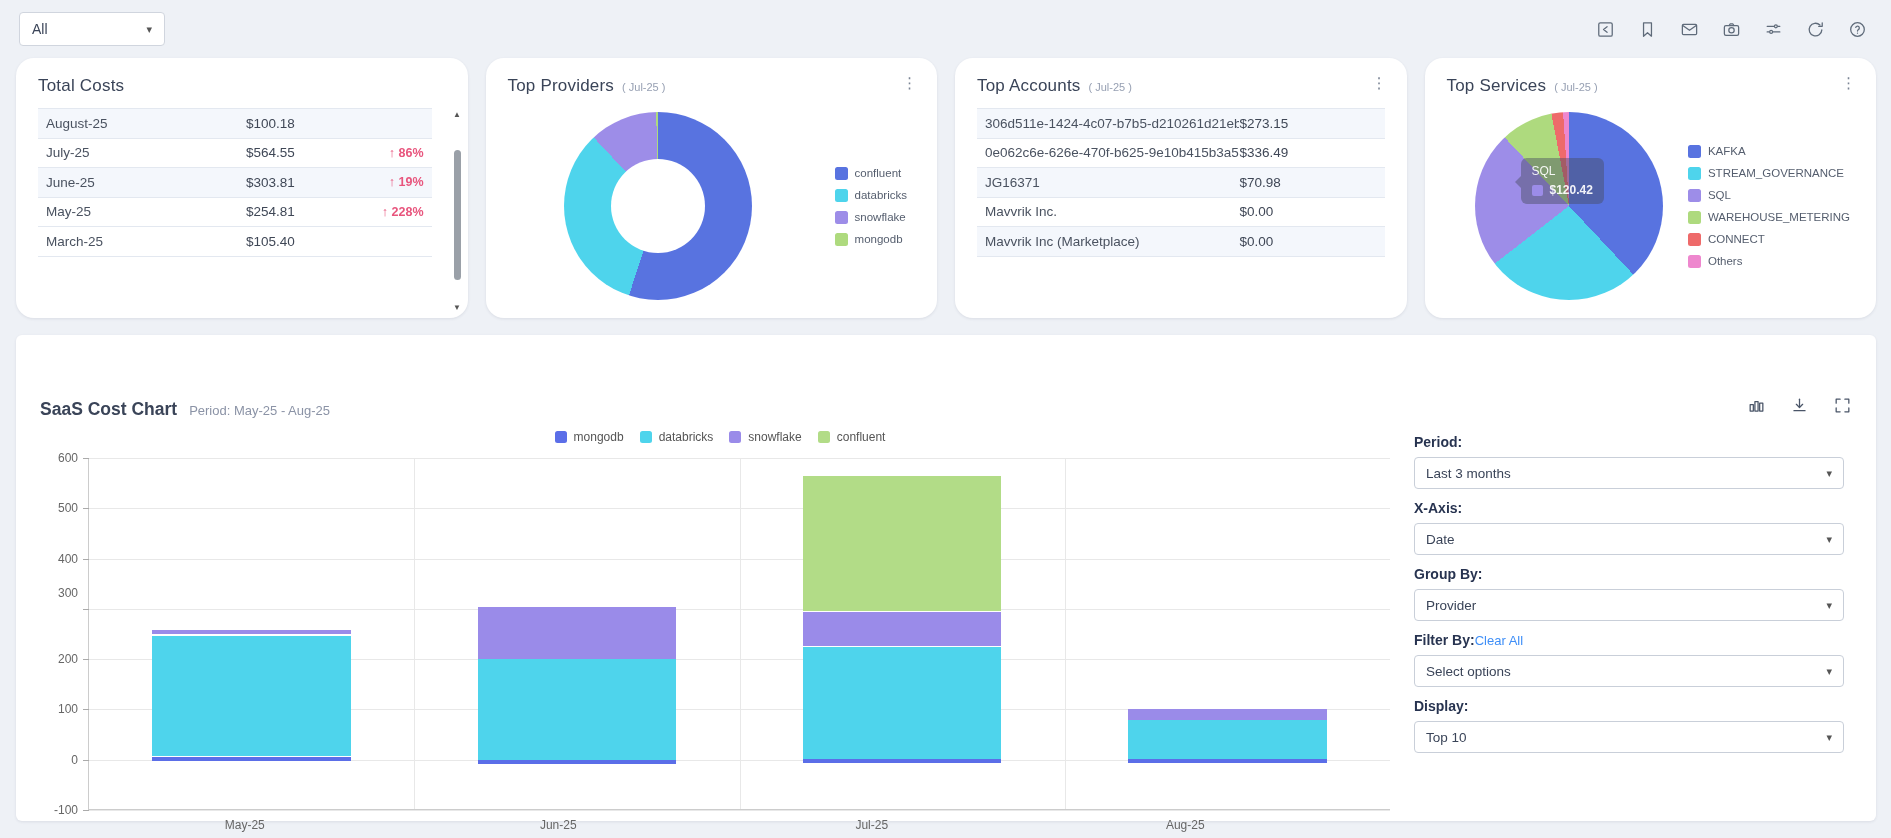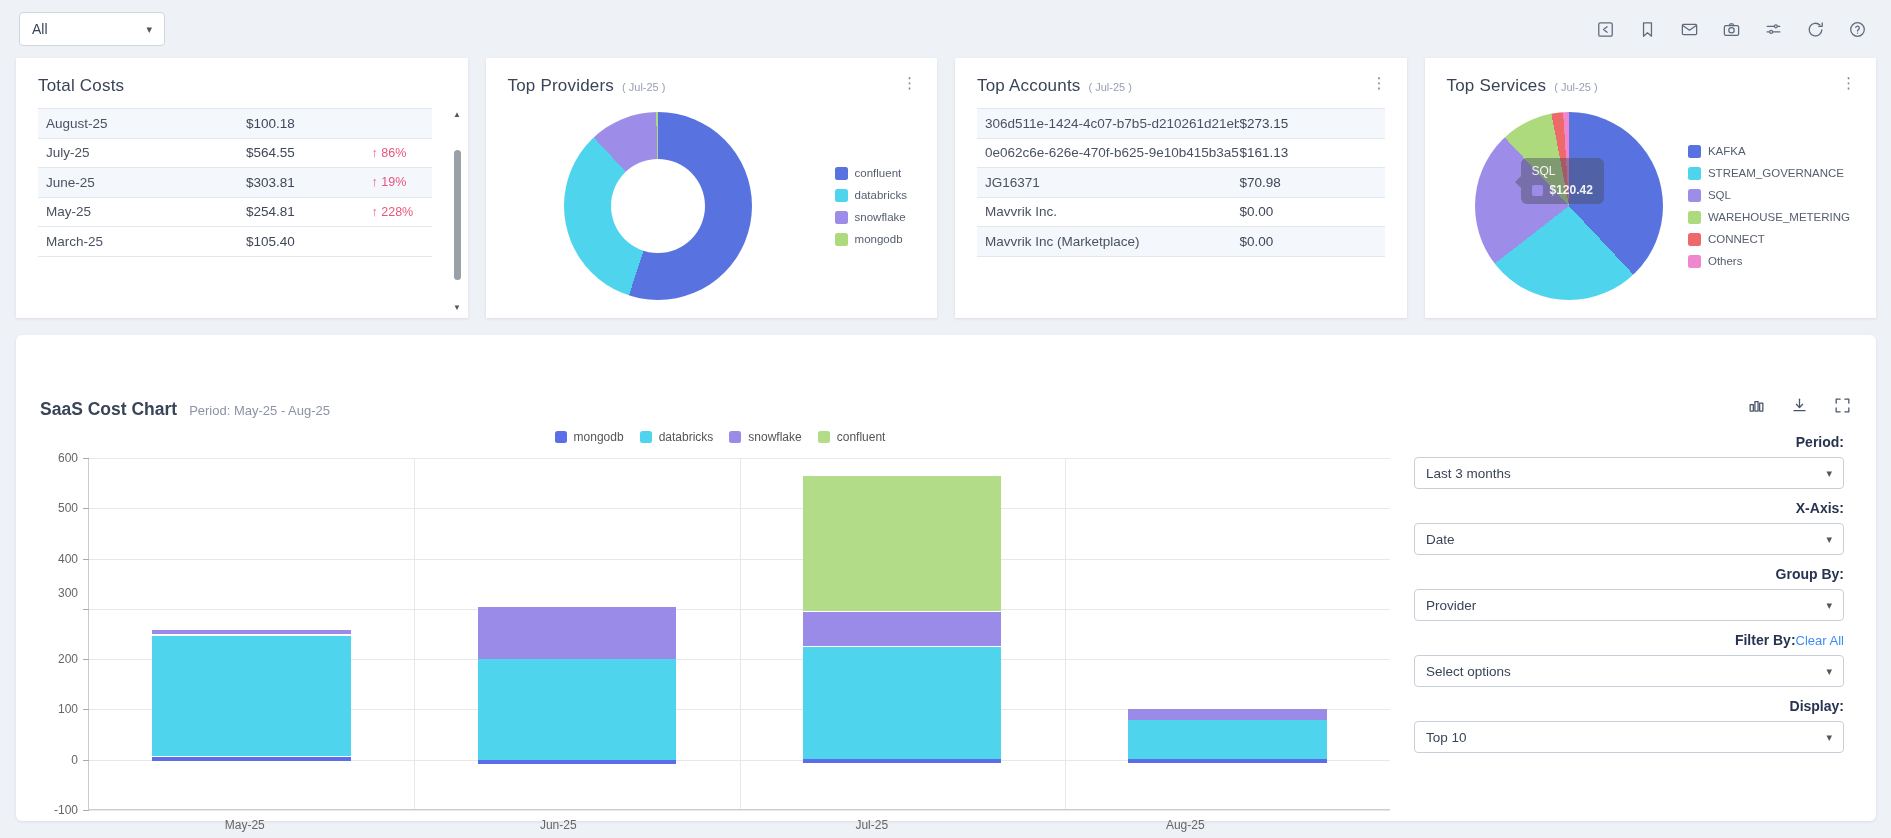--- a/index.html
+++ b/index.html
@@ -10,33 +10,33 @@
   .topbar { height:58px; display:flex; align-items:center; justify-content:space-between; padding:0 24px 0 19px; }
   .all-select { width:146px; height:34px; background:#fff; border:1px solid #d0d5de; border-radius:4px;
     display:flex; align-items:center; justify-content:space-between; padding:0 12px; font-size:14px; color:#3a4458; cursor:pointer; }
   .all-select .caret { font-size:11px; color:#555; }
   .top-icons { display:flex; align-items:center; gap:22px; }
   .top-icons .ticon { width:20px; height:20px; display:inline-flex; align-items:center; justify-content:center; cursor:pointer; }
   .ticon svg { width:19px; height:19px; stroke:#5f6b7a; fill:none; stroke-width:1.6; stroke-linecap:round; stroke-linejoin:round; }
 
   
   .cards-row { display:flex; gap:18px; padding:0 15px 0 16px; height:260px; }
-  .card { flex:1; background:#fff; border-radius:1px; box-shadow:0 1px 3px rgba(40,50,80,.10); padding:18px 22px; position:relative; overflow:hidden; }
+  .card { flex:1; background:#fff; border-radius:18px; box-shadow:0 1px 3px rgba(40,50,80,.10); padding:18px 22px; position:relative; overflow:hidden; }
   .card-head { display:flex; align-items:baseline; gap:8px; margin-bottom:12px; }
   .card-title { font-size:17px; color:#3a4458; letter-spacing:.2px; }
   .card-period { font-size:11px; color:#97a0b3; }
   .kebab { position:absolute; top:14px; right:14px; font-size:15px; color:#7a8494; cursor:pointer; padding:2px 6px; }
 
   
   .mini-table { border-top:1px solid #e3e8f0; }
   .t-row { display:flex; align-items:center; height:29.5px; border-bottom:1px solid #e3e8f0; font-size:13.5px; padding:0 8px 0 8px; }
   .t-row.alt { background:#f4f7fc; }
   .t-label { color:#4a5260; flex:0 0 53%; white-space:nowrap; overflow:hidden; }
   .t-value { color:#3f4756; flex:1; }
-  .t-change { width:52px; text-align:left; font-size:12.5px; }
+  .t-change { width:52px; text-align:right; font-size:12.5px;font-weight:bold; }
   .t-change.up { color:#e8557d; }
   .t-change.down { color:#4db06b; }
   .acct .t-label { flex:0 0 65%; }
 
   
   .vscroll { position:absolute; top:52px; bottom:6px; right:4px; width:13px; }
   .vscroll .arr { position:absolute; left:0; width:13px; text-align:center; font-size:8px; color:#555; }
   .vscroll .arr.up { top:0; } .vscroll .arr.down { bottom:0; }
   .vscroll .thumb { position:absolute; left:3px; width:7px; top:20%; height:64%; background:#9aa0a8; border-radius:4px; cursor:grab; }
 
@@ -80,21 +80,21 @@
   .gline { position:absolute; left:0; right:0; height:1px; background:#e8e8e8; }
   .gtick { position:absolute; left:-6px; width:6px; height:1px; background:#aaa; }
   .vline { position:absolute; top:0; bottom:0; width:1px; background:#e8e8e8; }
   .bar-seg { position:absolute; }
   .x-row { display:flex; margin:8px 58px 0 48px; }
   .x-cell { flex:1; text-align:center; font-size:12px; color:#666; }
 
   
   .controls { width:452px; flex:0 0 auto; padding:8px 8px 0 14px; }
   .ctrl-group { margin-bottom:11px; }
-  .ctrl-lrow { display:flex; align-items:center; justify-content:flex-end; margin-bottom:7px; }
+  .ctrl-lrow { display:flex; align-items:center; justify-content:flex-start; margin-bottom:7px; }
   .ctrl-label { font-size:14px; font-weight:bold; color:#273350; }
   .clear-link { font-size:13px; color:#3e8ef7; text-decoration:none; cursor:pointer; }
   .ctrl-select { height:32px; background:#fff; border:1px solid #c9cfd9; border-radius:4px; display:flex; align-items:center;
     justify-content:space-between; padding:0 11px; font-size:13.5px; color:#3a4458; cursor:pointer; }
   .ctrl-select .caret { font-size:11px; color:#555; }
 </style>
 </head>
 <body>
 
 <div class="topbar">
@@ -228,21 +228,21 @@
       <span class="card-period">( Jul-25 )</span>
     </div>
     <span class="kebab">⋮</span>
     <div class="mini-table acct" id="top-accounts-rows">
         <div class="t-row alt">
           <span class="t-label">306d511e-1424-4c07-b7b5-d210261d21eb</span>
           <span class="t-value">$273.15</span>
         </div>
         <div class="t-row">
           <span class="t-label">0e062c6e-626e-470f-b625-9e10b415b3a5</span>
-          <span class="t-value">$161.13</span>
+          <span class="t-value">$336.49</span>
         </div>
         <div class="t-row alt">
           <span class="t-label">JG16371</span>
           <span class="t-value">$70.98</span>
         </div>
         <div class="t-row">
           <span class="t-label">Mavvrik Inc.</span>
           <span class="t-value">$0.00</span>
         </div>
         <div class="t-row alt">

